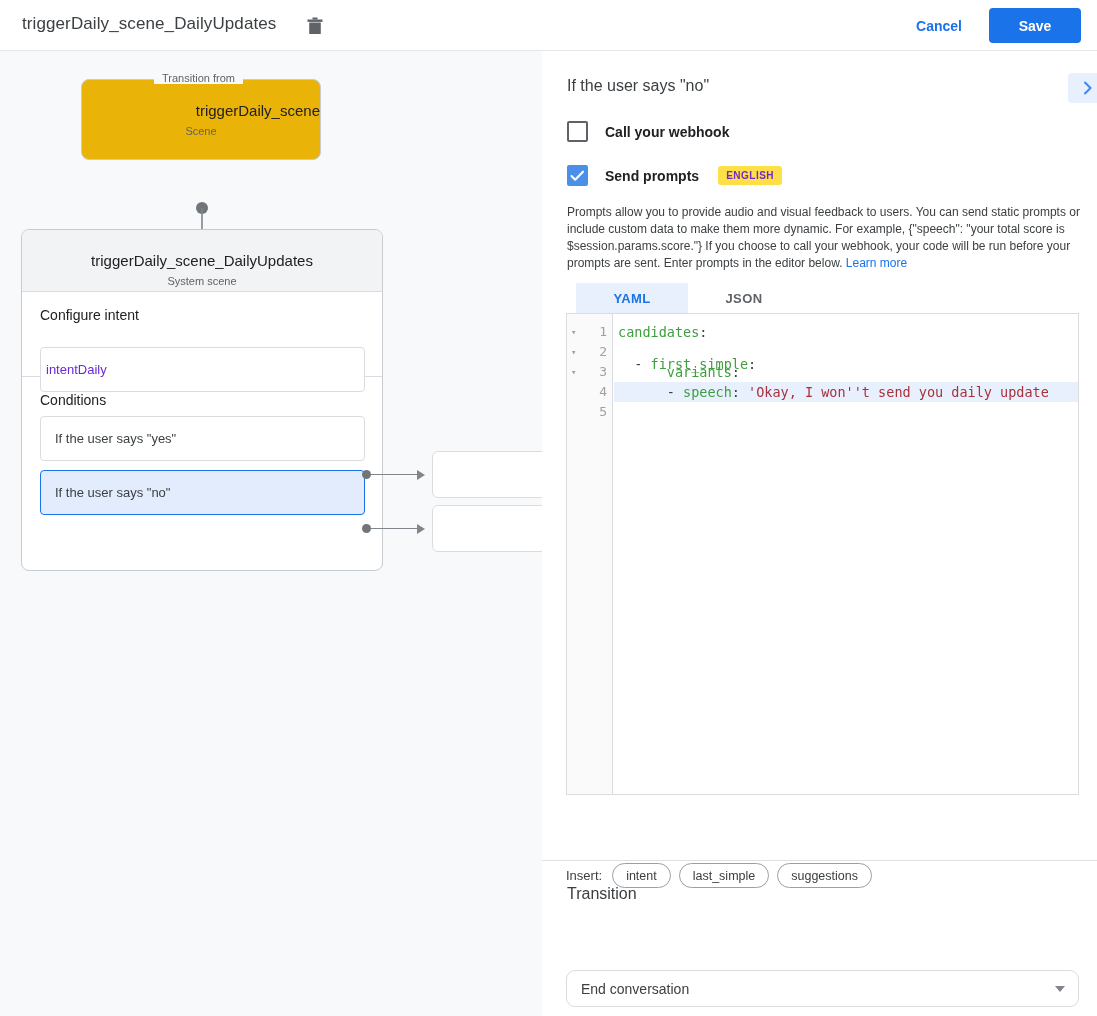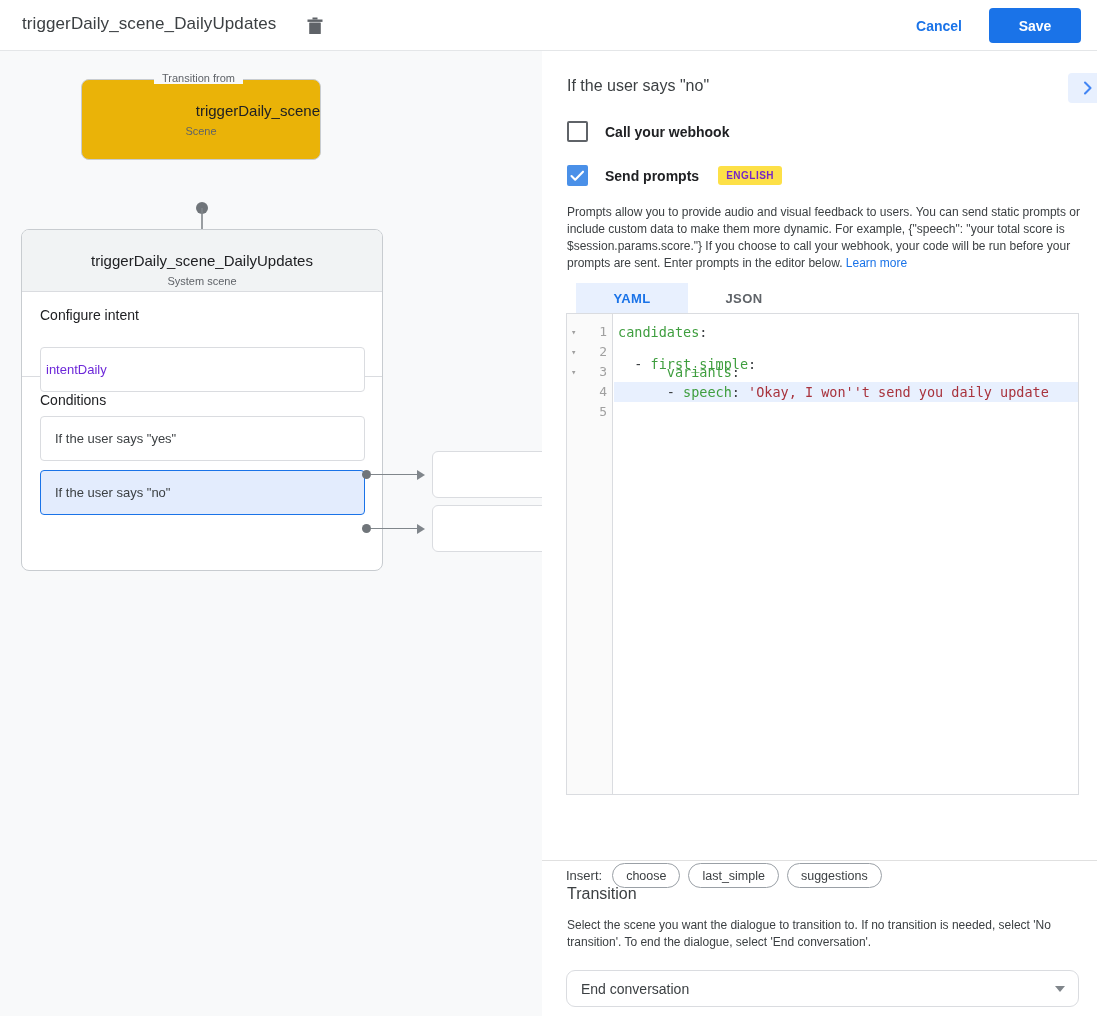--- a/index.html
+++ b/index.html
@@ -411,26 +411,25 @@
         <div class="code-line" style="top: 8px;"><span class="tok-key">candidates</span><span class="tok-punct">:</span></div>
         <div class="code-line" style="top: 40px;"><span class="tok-punct">  - </span><span class="tok-key">first_simple</span><span class="tok-punct">:</span></div>
         <div class="code-line hl" style="top: 68px;"><span class="tok-punct">      - </span><span class="tok-key">speech</span><span class="tok-punct">: </span><span class="tok-str">'Okay, I won''t send you daily update</span></div>
         <div class="code-line" style="top: 48px;"><span class="tok-punct">      </span><span class="tok-key">variants</span><span class="tok-punct">:</span></div>
         <div class="code-line" style="top: 88px;"></div>
       </div>
   </div>
 
   <div id="insert-row">
     <div id="insert-label">Insert:</div>
-    <div class="chip">choose</div>
+    <div class="chip">intent</div>
     <div class="chip">last_simple</div>
     <div class="chip">suggestions</div>
   </div>
 
   <div id="panel-divider"></div>
 
   <div id="transition-title">Transition</div>
-  <div id="transition-desc">Select the scene you want the dialogue to transition to. If no transition is needed, select 'No transition'. To end the dialogue, select 'End conversation'.</div>
   <div id="transition-select">
     <span>End conversation</span>
     <span id="select-caret"></span>
   </div>
 </div>
 
 </body></html>

